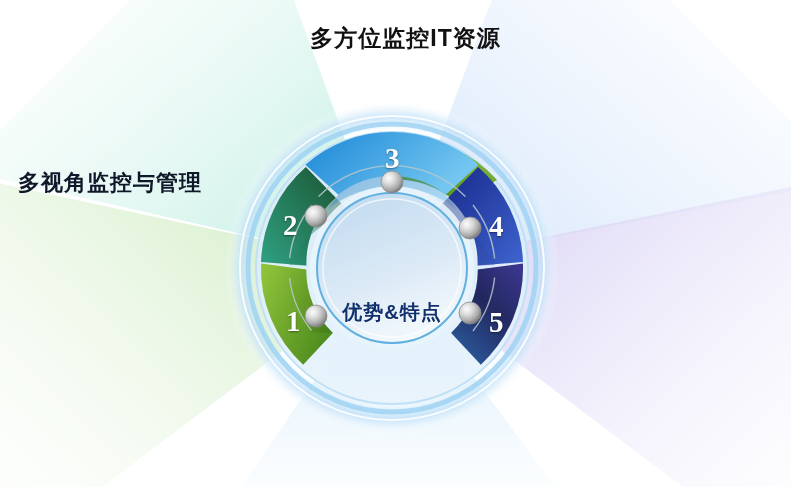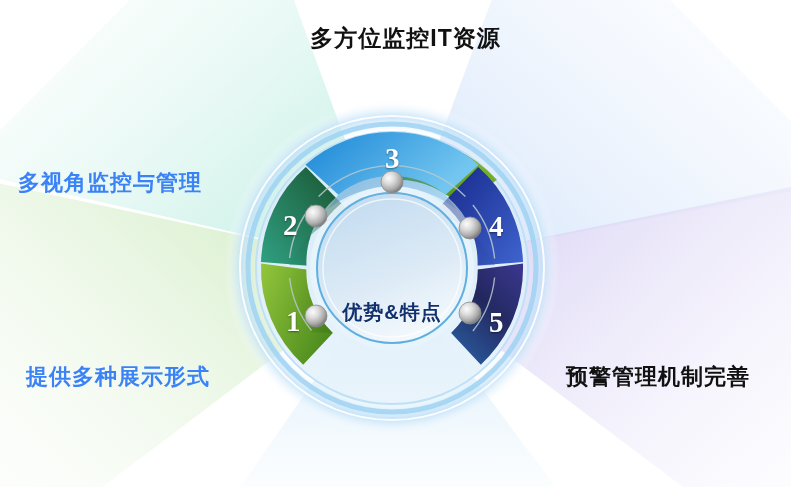--- a/index.html
+++ b/index.html
@@ -21,21 +21,21 @@
   .bg-svg{position:absolute;left:0;top:0;}
 
   
   .label{
     position:absolute;
     font-family:"Liberation Sans","DejaVu Sans",sans-serif;
     font-weight:bold;
     font-size:22px;
     letter-spacing:1px;
     white-space:nowrap;
-    color:#3b82f6;
+    color:#0f172a;
   }
   .label-title{
     font-size:23px;
     left:0;right:0;top:23px;
     text-align:center;
     color:#111111;
     padding-left:20px;
   }
   .label-tl{left:18px;top:168px;}
   .label-bl{left:26px;top:362px;}
@@ -289,16 +289,14 @@
   <div class="num n1">1</div>
   <div class="num n2">2</div>
   <div class="num n3">3</div>
   <div class="num n4">4</div>
   <div class="num n5">5</div>
 
   <div class="center-text">优势&amp;特点</div>
 
   <div class="label label-title">多方位监控IT资源</div>
   <div class="label label-tl">多视角监控与管理</div>
-  <div class="label label-bl">提供多种展示形式</div>
-  <div class="label label-br">预警管理机制完善</div>
 
 </div>
 
 </body></html>

